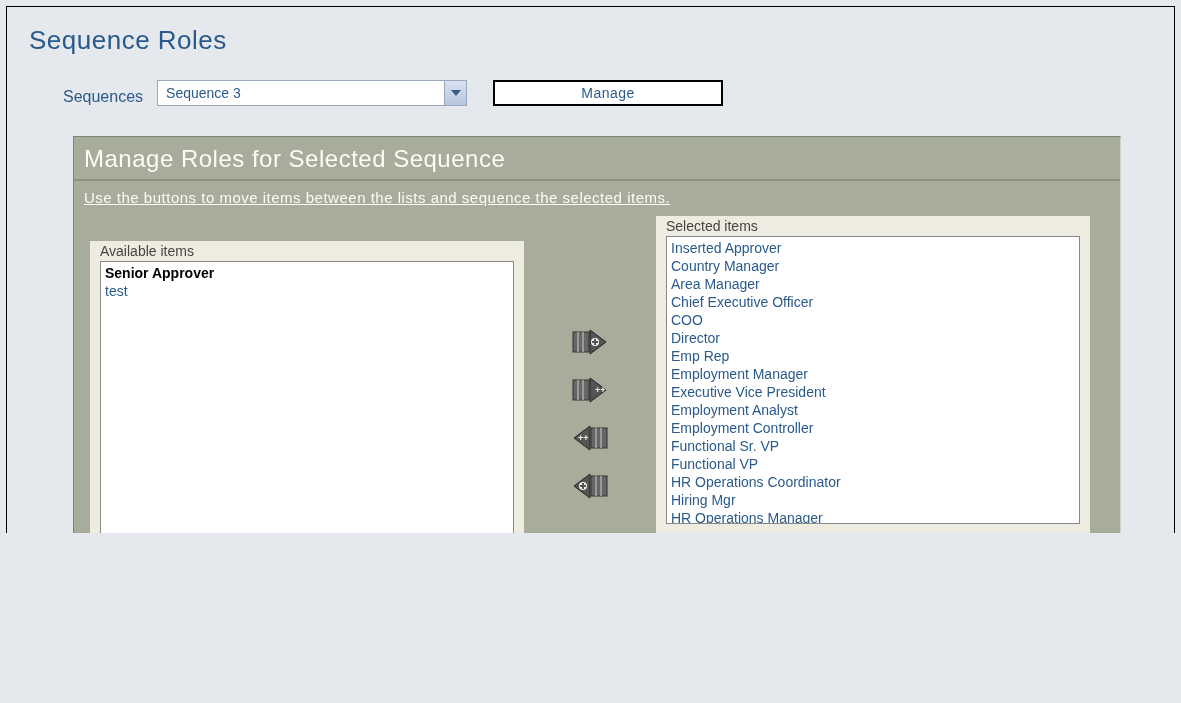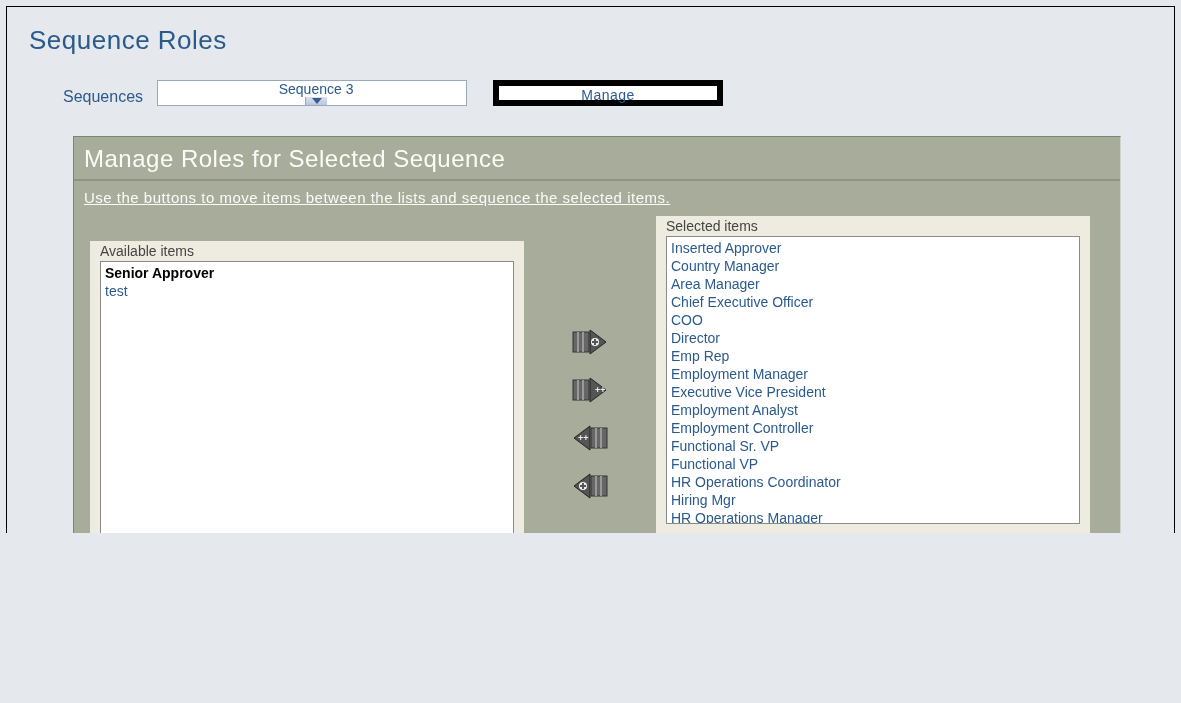--- a/index.html
+++ b/index.html
@@ -47,36 +47,35 @@
     align-items: center;
     width: 310px;
     height: 26px;
     border: 1px solid #9aa8bf;
     background: #fff;
     color: #2a5a8c;
     font-size: 14px;
     padding: 0 0 0 8px;
     cursor: pointer;
     justify-content: space-between;
-    flex-direction: column;
   }
   .select-arrow {
     width: 22px;
     height: 24px;
     background: linear-gradient(#d9e2f0, #b8c6de);
     display: flex;
     align-items: center;
     justify-content: center;
     border-left: 1px solid #9aa8bf;
   }
   .select-arrow svg { display: block; }
   .manage-btn {
     height: 26px;
     width: 230px;
-    border: 6px solid #000000;
+    border: 2px solid #000000;
     background: #fff;
     color: #2a5a8c;
     font-size: 14px;
     cursor: pointer;
     margin-left: 16px;
     letter-spacing: 0.5px;
   }
   .roles-container {
     margin-left: 46px;
     width: 1048px;

